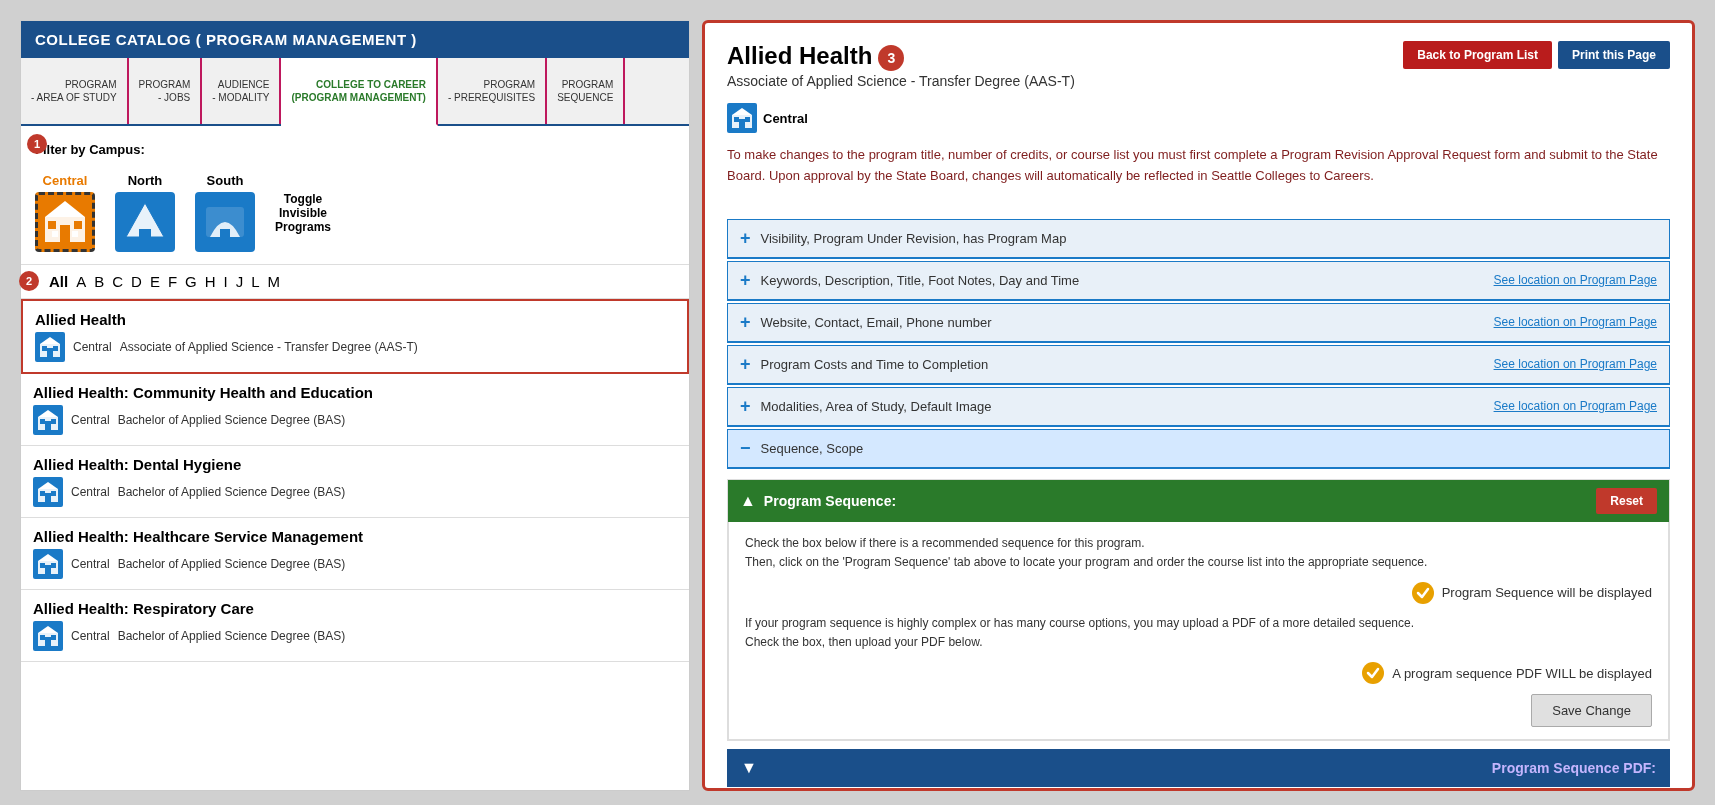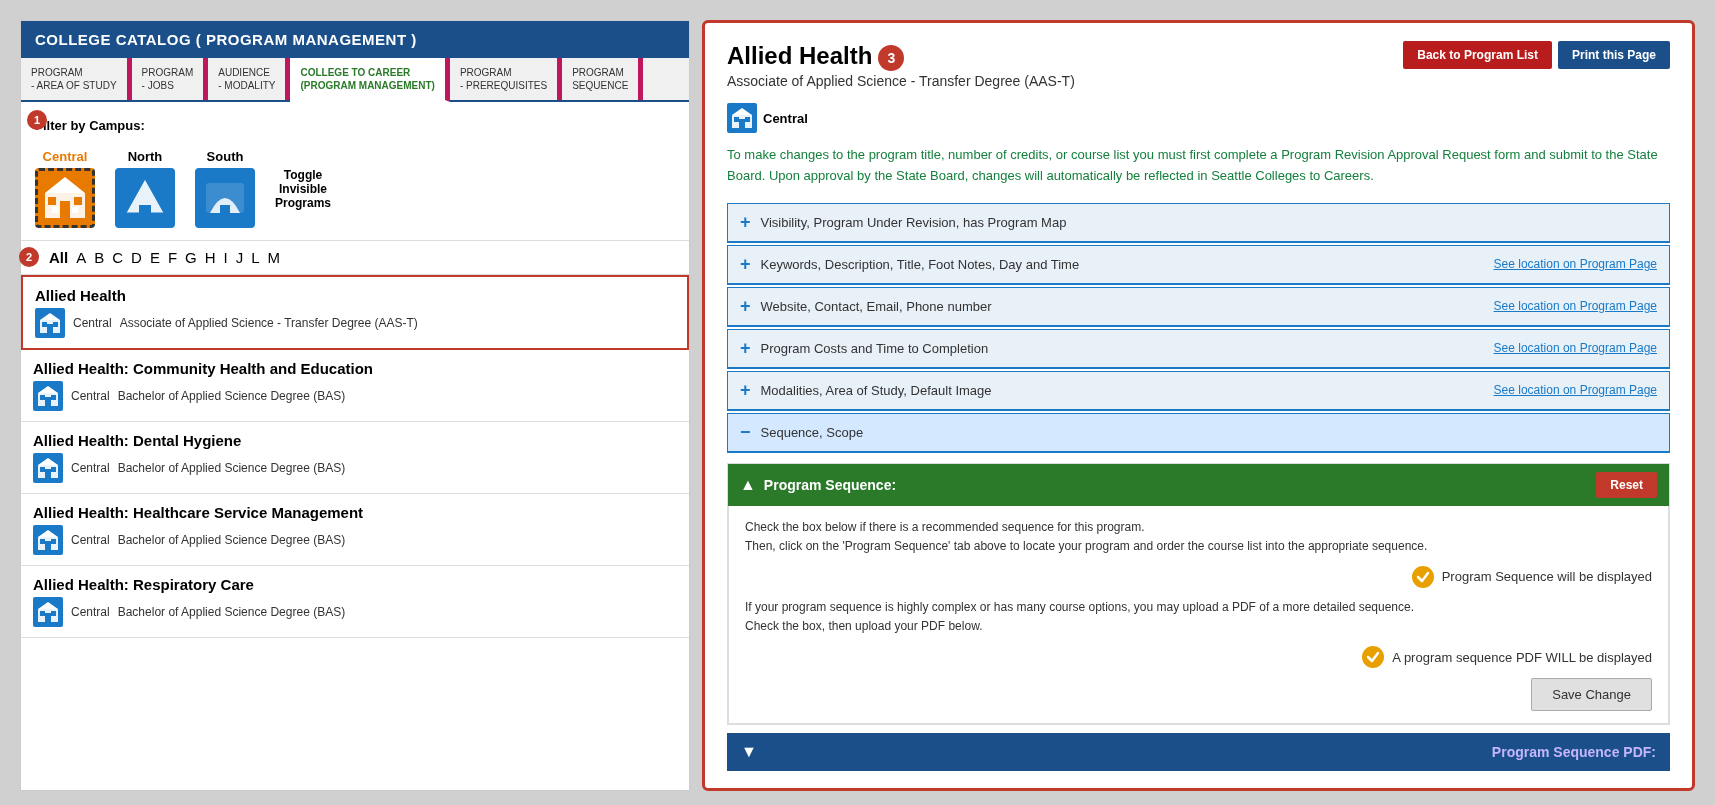--- a/index.html
+++ b/index.html
@@ -3,21 +3,21 @@
   <meta charset="utf-8">
   <style>
     * { box-sizing: border-box; margin: 0; padding: 0; }
     body { background: #d0d0d0; font-family: Arial, sans-serif; font-size: 13px; display: flex; justify-content: center; align-items: flex-start; min-height: 805px; }
     .page-container { display: flex; width: 1715px; min-height: 805px; padding: 20px; gap: 12px; }
 
     
     .left-panel { width: 670px; background: #fff; border: 1px solid #ccc; flex-shrink: 0; }
     .left-header { background: #1a4f8a; color: #fff; font-size: 15px; font-weight: bold; padding: 10px 14px; letter-spacing: 0.5px; }
     .nav-tabs { display: flex; border-bottom: 2px solid #1a4f8a; background: #f0f0f0; }
-    .nav-tab { padding: 8px 10px; font-size: 11px; text-align: left; text-transform: uppercase; cursor: pointer; border-right: 5px solid #be185d; color: #333; line-height: 1.3; }
+    .nav-tab { padding: 20px 10px; font-size: 11px; text-align: right; text-transform: uppercase; cursor: pointer; border-right: 2px solid #be185d; color: #333; line-height: 1.3; }
     .nav-tab.active { background: #fff; color: #2a7a2a; font-weight: bold; border-bottom: 2px solid #fff; margin-bottom: -2px; }
 
     .filter-section { padding: 12px 14px; border-bottom: 1px solid #ddd; }
     .filter-label { font-weight: bold; font-size: 13px; margin-bottom: 8px; }
     .campus-filters { display: flex; align-items: center; gap: 20px; }
     .campus-item { display: flex; flex-direction: column; align-items: center; cursor: pointer; }
     .campus-item .campus-name { font-size: 12px; font-weight: bold; margin-bottom: 4px; }
     .campus-icon-wrapper { width: 60px; height: 60px; border: 3px dashed #999; border-radius: 4px; display: flex; align-items: center; justify-content: center; background: #e87a00; position: relative; }
     .campus-icon-wrapper.active { border: 3px dashed #333; background: #e87a00; }
     .campus-icon-wrapper.north { background: #1a7ac7; border: none; }
@@ -42,21 +42,21 @@
     .right-content { padding: 18px 22px; overflow-y: auto; max-height: 765px; }
     .right-header-row { display: flex; align-items: flex-start; justify-content: space-between; margin-bottom: 4px; }
     .right-title { font-size: 24px; font-weight: bold; color: #000; }
     .right-subtitle { font-size: 14px; color: #333; margin-bottom: 10px; }
     .right-buttons { display: flex; gap: 6px; flex-shrink: 0; margin-left: 20px; }
     .btn-back { background: #b91c1c; color: #fff; border: none; padding: 7px 14px; font-size: 12px; cursor: pointer; border-radius: 2px; font-weight: bold; }
     .btn-print { background: #1a4f8a; color: #fff; border: none; padding: 7px 14px; font-size: 12px; cursor: pointer; border-radius: 2px; font-weight: bold; }
     .central-badge { display: flex; align-items: center; gap: 6px; margin-bottom: 12px; }
     .central-badge .prog-icon { width: 30px; height: 30px; }
     .central-badge-text { font-weight: bold; font-size: 13px; }
-    .info-text { font-size: 13px; color: #15803d; line-height: 1.6; margin-bottom: 16px; }
+    .info-text { font-size: 13px; color: #7f1d1d; line-height: 1.6; margin-bottom: 32px; }
 
     .accordion-section { border: 1px solid #1a7ac7; margin-bottom: 2px; }
     .accordion-row { display: flex; align-items: center; padding: 8px 12px; background: #e8f0f8; border-bottom: 1px solid #1a7ac7; gap: 10px; cursor: pointer; }
     .accordion-row .plus-icon { color: #1a7ac7; font-size: 18px; font-weight: bold; flex-shrink: 0; }
     .accordion-row .minus-icon { color: #1a7ac7; font-size: 18px; font-weight: bold; flex-shrink: 0; }
     .accordion-row .acc-label { font-size: 13px; color: #333; }
     .acc-link { color: #1a7ac7; font-size: 12px; margin-left: auto; text-decoration: underline; cursor: pointer; }
 
     .sequence-section { border: 1px solid #ddd; margin-top: 8px; }
     .btn-reset { background: #c0392b; color: #fff; border: none; padding: 6px 14px; font-size: 12px; cursor: pointer; border-radius: 2px; font-weight: bold; }

